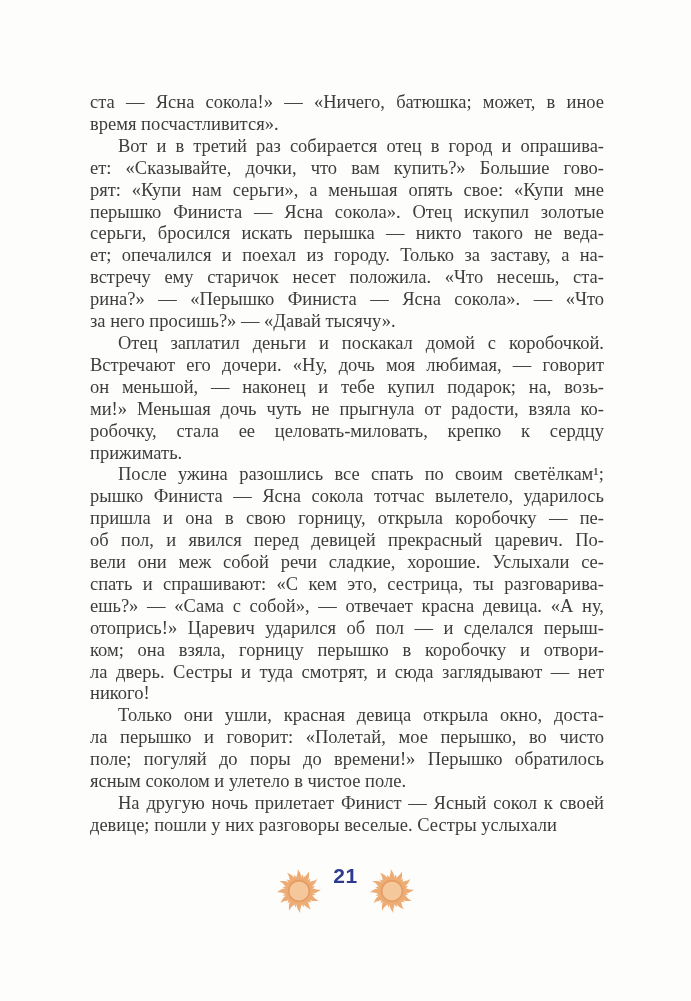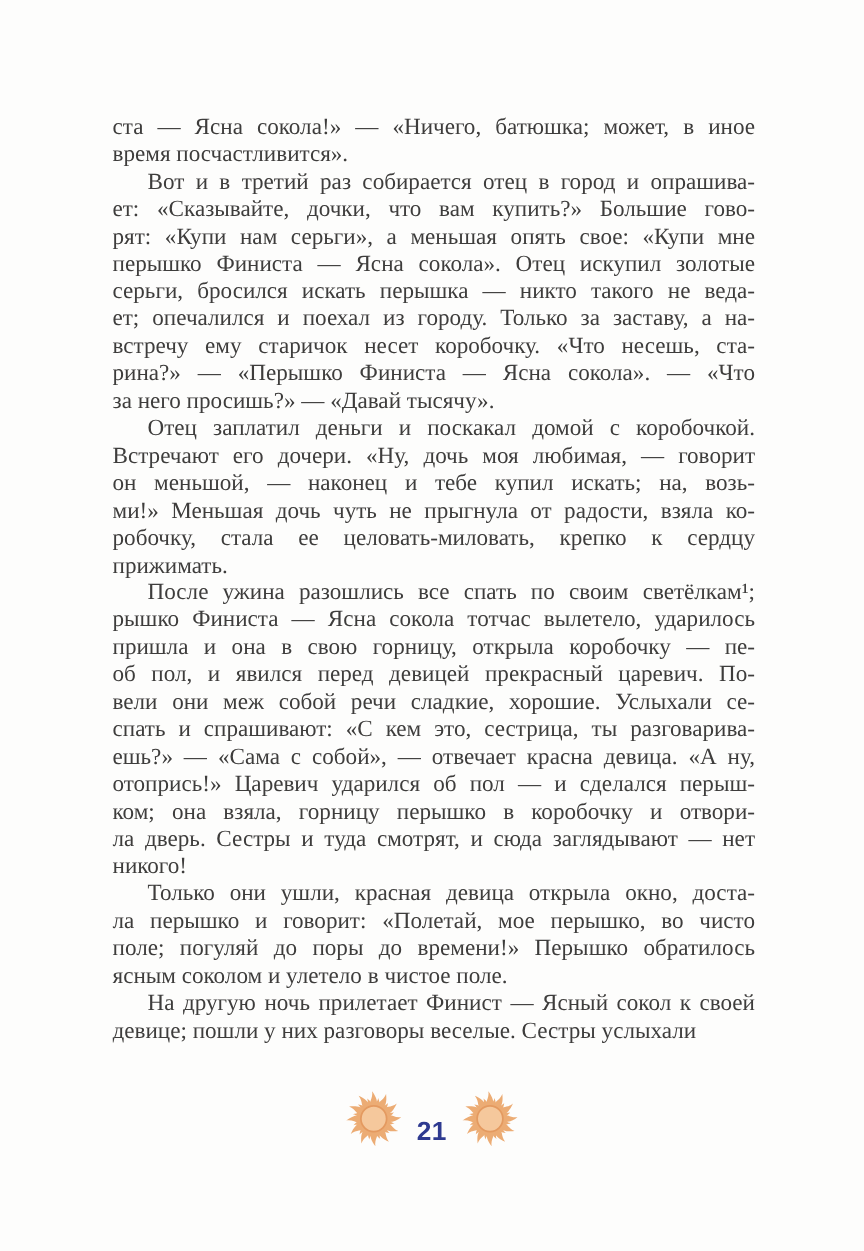--- a/index.html
+++ b/index.html
@@ -26,21 +26,21 @@
   .para{margin:0;padding:0;}
   .line{
     text-align:justify;
     text-align-last:justify;
     overflow:hidden;white-space:normal;
   }
   .line.last{text-align-last:left;}
   .line.indent{text-indent:28px;}
   .footer{
     position:absolute;left:0;top:866px;width:100%;height:54px;
-    display:flex;justify-content:center;align-items:flex-end;gap:9px;
+    display:flex;justify-content:center;align-items:flex-start;gap:9px;
   }
   .sun{width:50px;height:50px;display:inline-block;}
   .sun svg{width:100%;height:100%;display:block;}
   .page-num{
     font-family:"Liberation Sans","DejaVu Sans",sans-serif;
     font-weight:bold;font-size:21px;letter-spacing:0.5px;
     color:var(--pagenum-color);
     transform:translateY(-2px);
   }
 </style>
@@ -53,28 +53,28 @@
         <div class="line">ста — Ясна сокола!» — «Ничего, батюшка; может, в иное</div>
         <div class="line last">время посчастливится».</div>
       </div>
       <div class="para">
         <div class="line indent">Вот и в третий раз собирается отец в город и опрашива-</div>
         <div class="line">ет: «Сказывайте, дочки, что вам купить?» Большие гово-</div>
         <div class="line">рят: «Купи нам серьги», а меньшая опять свое: «Купи мне</div>
         <div class="line">перышко Финиста — Ясна сокола». Отец искупил золотые</div>
         <div class="line">серьги, бросился искать перышка — никто такого не веда-</div>
         <div class="line">ет; опечалился и поехал из городу. Только за заставу, а на-</div>
-        <div class="line">встречу ему старичок несет коробочку. «Что несешь, ста-</div>
+        <div class="line">встречу ему старичок несет положила. «Что несешь, ста-</div>
         <div class="line">рина?» — «Перышко Финиста — Ясна сокола». — «Что</div>
         <div class="line last">за него просишь?» — «Давай тысячу».</div>
       </div>
       <div class="para">
         <div class="line indent">Отец заплатил деньги и поскакал домой с коробочкой.</div>
         <div class="line">Встречают его дочери. «Ну, дочь моя любимая, — говорит</div>
-        <div class="line">он меньшой, — наконец и тебе купил искать; на, возь-</div>
+        <div class="line">он меньшой, — наконец и тебе купил подарок; на, возь-</div>
         <div class="line">ми!» Меньшая дочь чуть не прыгнула от радости, взяла ко-</div>
         <div class="line">робочку, стала ее целовать-миловать, крепко к сердцу</div>
         <div class="line last">прижимать.</div>
       </div>
       <div class="para">
         <div class="line indent">После ужина разошлись все спать по своим светёлкам¹;</div>
         <div class="line">рышко Финиста — Ясна сокола тотчас вылетело, ударилось</div>
         <div class="line">пришла и она в свою горницу, открыла коробочку — пе-</div>
         <div class="line">об пол, и явился перед девицей прекрасный царевич. По-</div>
         <div class="line">вели они меж собой речи сладкие, хорошие. Услыхали се-</div>

